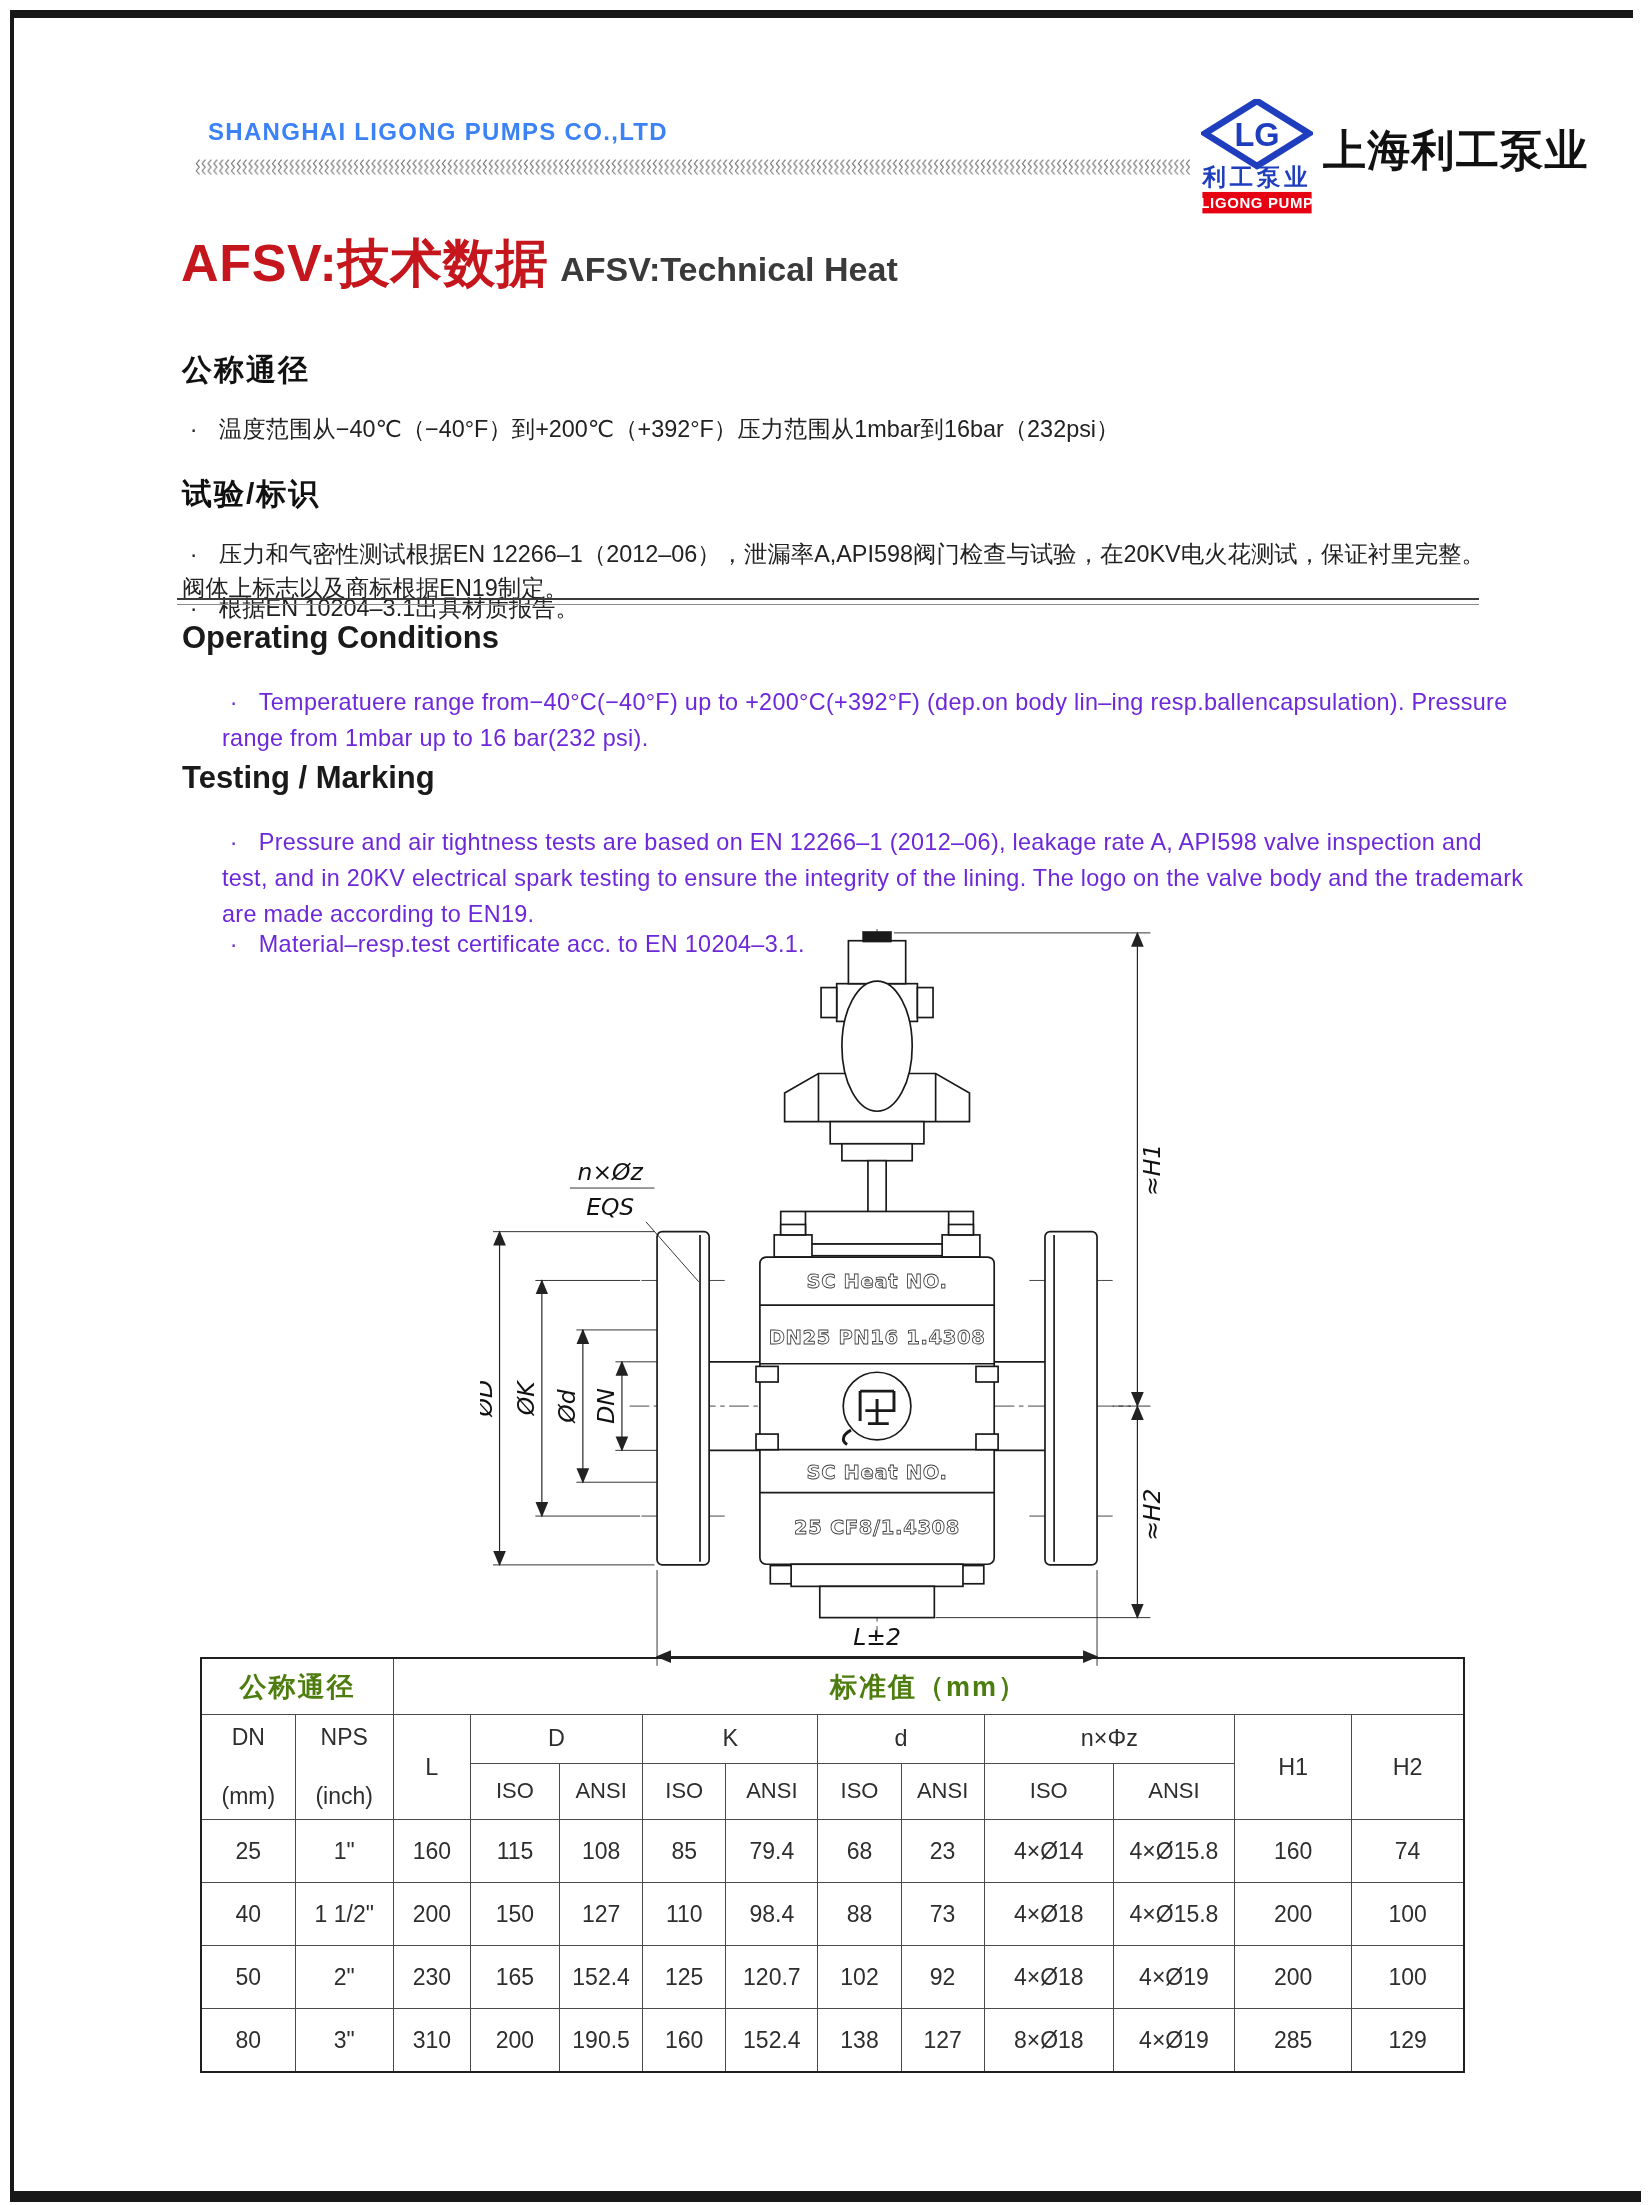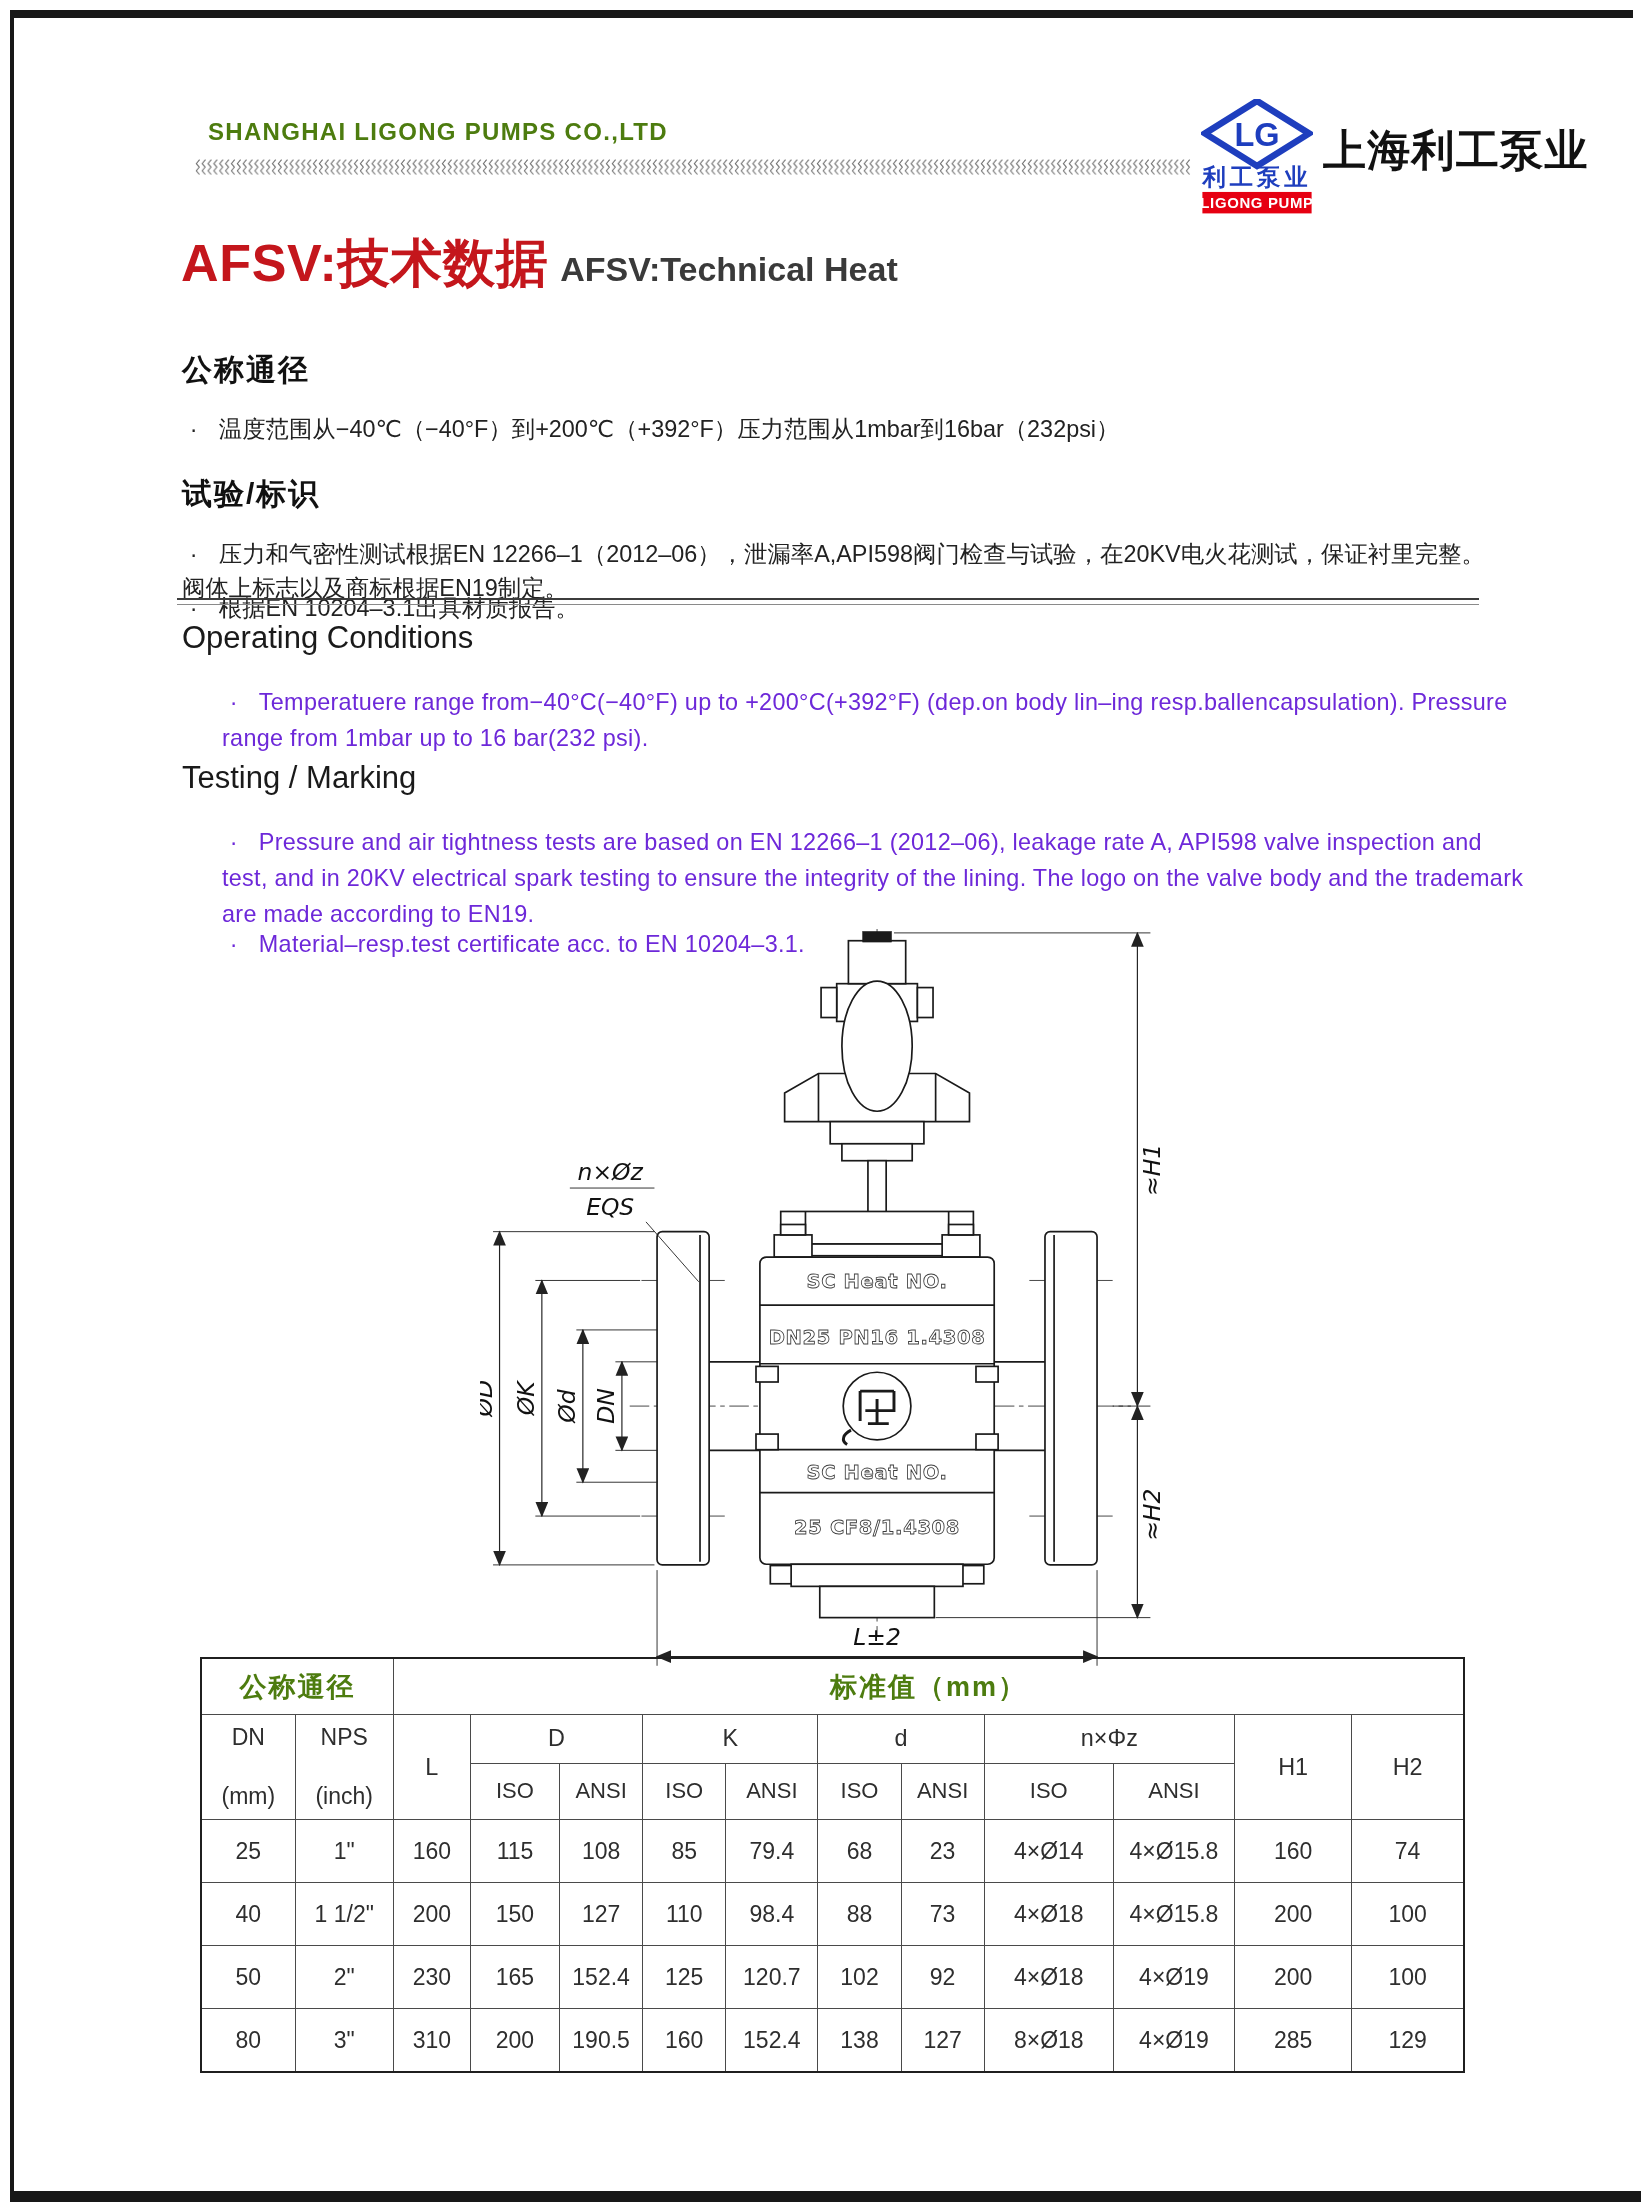--- a/index.html
+++ b/index.html
@@ -10,34 +10,34 @@
     font-family:"Liberation Sans","DejaVu Sans",sans-serif;
     color:#1d1d1d;
     overflow:hidden;
   }
   
   .frame-top{position:absolute;left:10.4px;top:10.4px;width:1623px;height:7.2px;background:#181818;}
   .frame-left{position:absolute;left:10.4px;top:10.4px;width:3.9px;height:2187px;background:#181818;}
   .frame-bottom{position:absolute;left:10.4px;top:2191px;width:1631px;height:11px;background:#181818;}
 
   
-  .company{position:absolute;left:208px;top:118px;font-size:24px;font-weight:600;letter-spacing:1.3px;color:#4d7c0f;}
+  .company{position:absolute;left:208px;top:118px;font-size:24px;font-weight:600;letter-spacing:1.3px;color:#3b82f6;}
   .zigzag{position:absolute;left:195px;top:159px;}
 
   .logo{position:absolute;left:1201px;top:99px;}
   .brand-cn{position:absolute;left:1323px;top:122px;font-size:43px;font-weight:700;color:#111;letter-spacing:1.3px;}
 
   
   .title{position:absolute;left:181px;top:229px;white-space:nowrap;}
   .title .cn{font-size:52px;font-weight:700;color:#c4161c;letter-spacing:0.7px;}
   .title .en{font-size:34px;font-weight:700;color:#3a3a3a;margin-left:11.7px;}
 
   
   .sec-head-cn{position:absolute;left:182px;font-size:30px;font-weight:700;color:#111;letter-spacing:2px;}
-  .sec-head-en{position:absolute;left:182px;font-size:31px;font-weight:400;color:#1a1a1a;}
+  .sec-head-en{position:absolute;left:182px;font-size:31px;font-weight:700;color:#1a1a1a;}
   .body-text{position:absolute;left:182px;width:1308px;font-size:23.4px;color:#222;line-height:34px;}
   .body-text .marker{display:inline-block;width:29px;padding-left:7.8px;}
   .en-light{color:#6d28d9;letter-spacing:0.3px;margin-left:40px;}
   .divider{position:absolute;left:177px;top:598px;width:1302px;height:3.9px;
     border-top:2px solid #3c3c3c;border-bottom:1.3px solid #8a8a8a;}
 
   
   .drawing{position:absolute;left:480px;top:929px;}
   .drawing .cline{stroke:#444;stroke-width:1.5;stroke-dasharray:30 7 7 7;fill:none;}
   .drawing .part{stroke:#1a1a1a;stroke-width:2.6;fill:#ffffff;}

